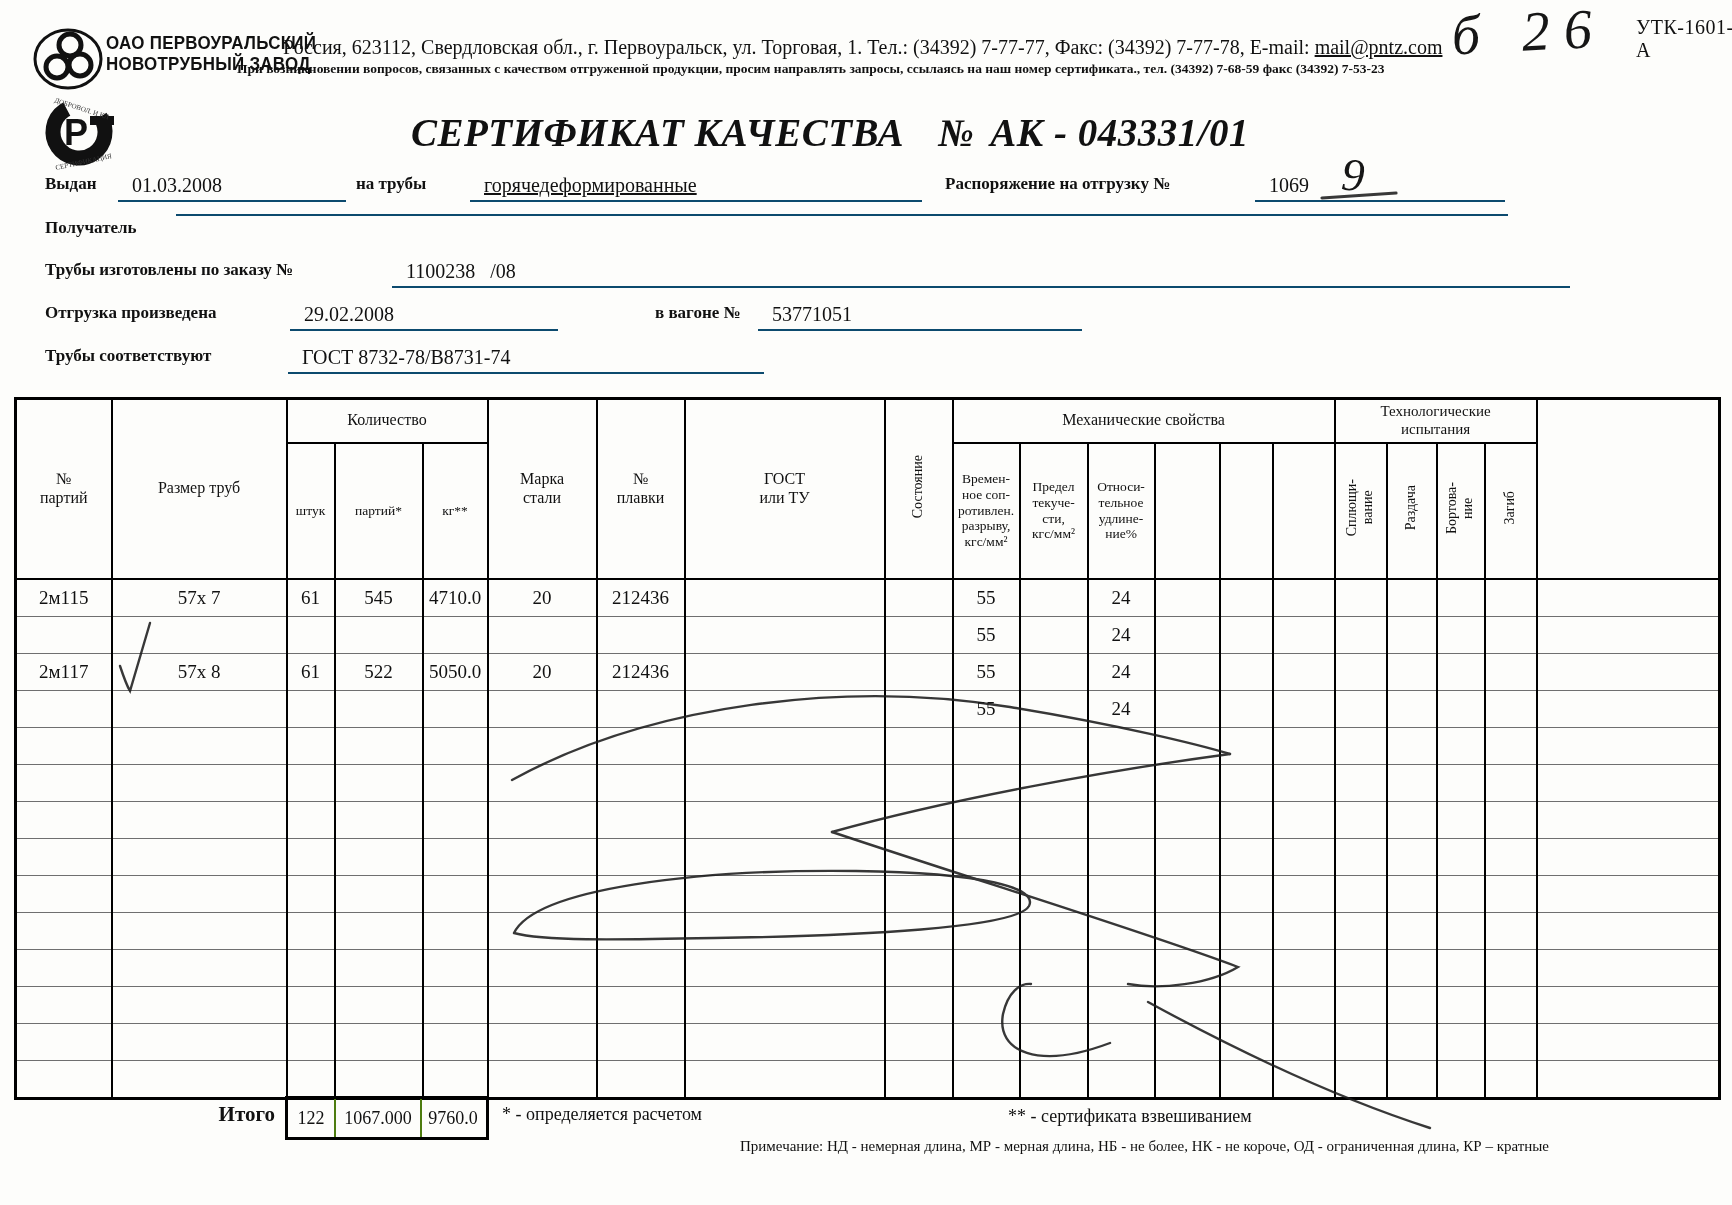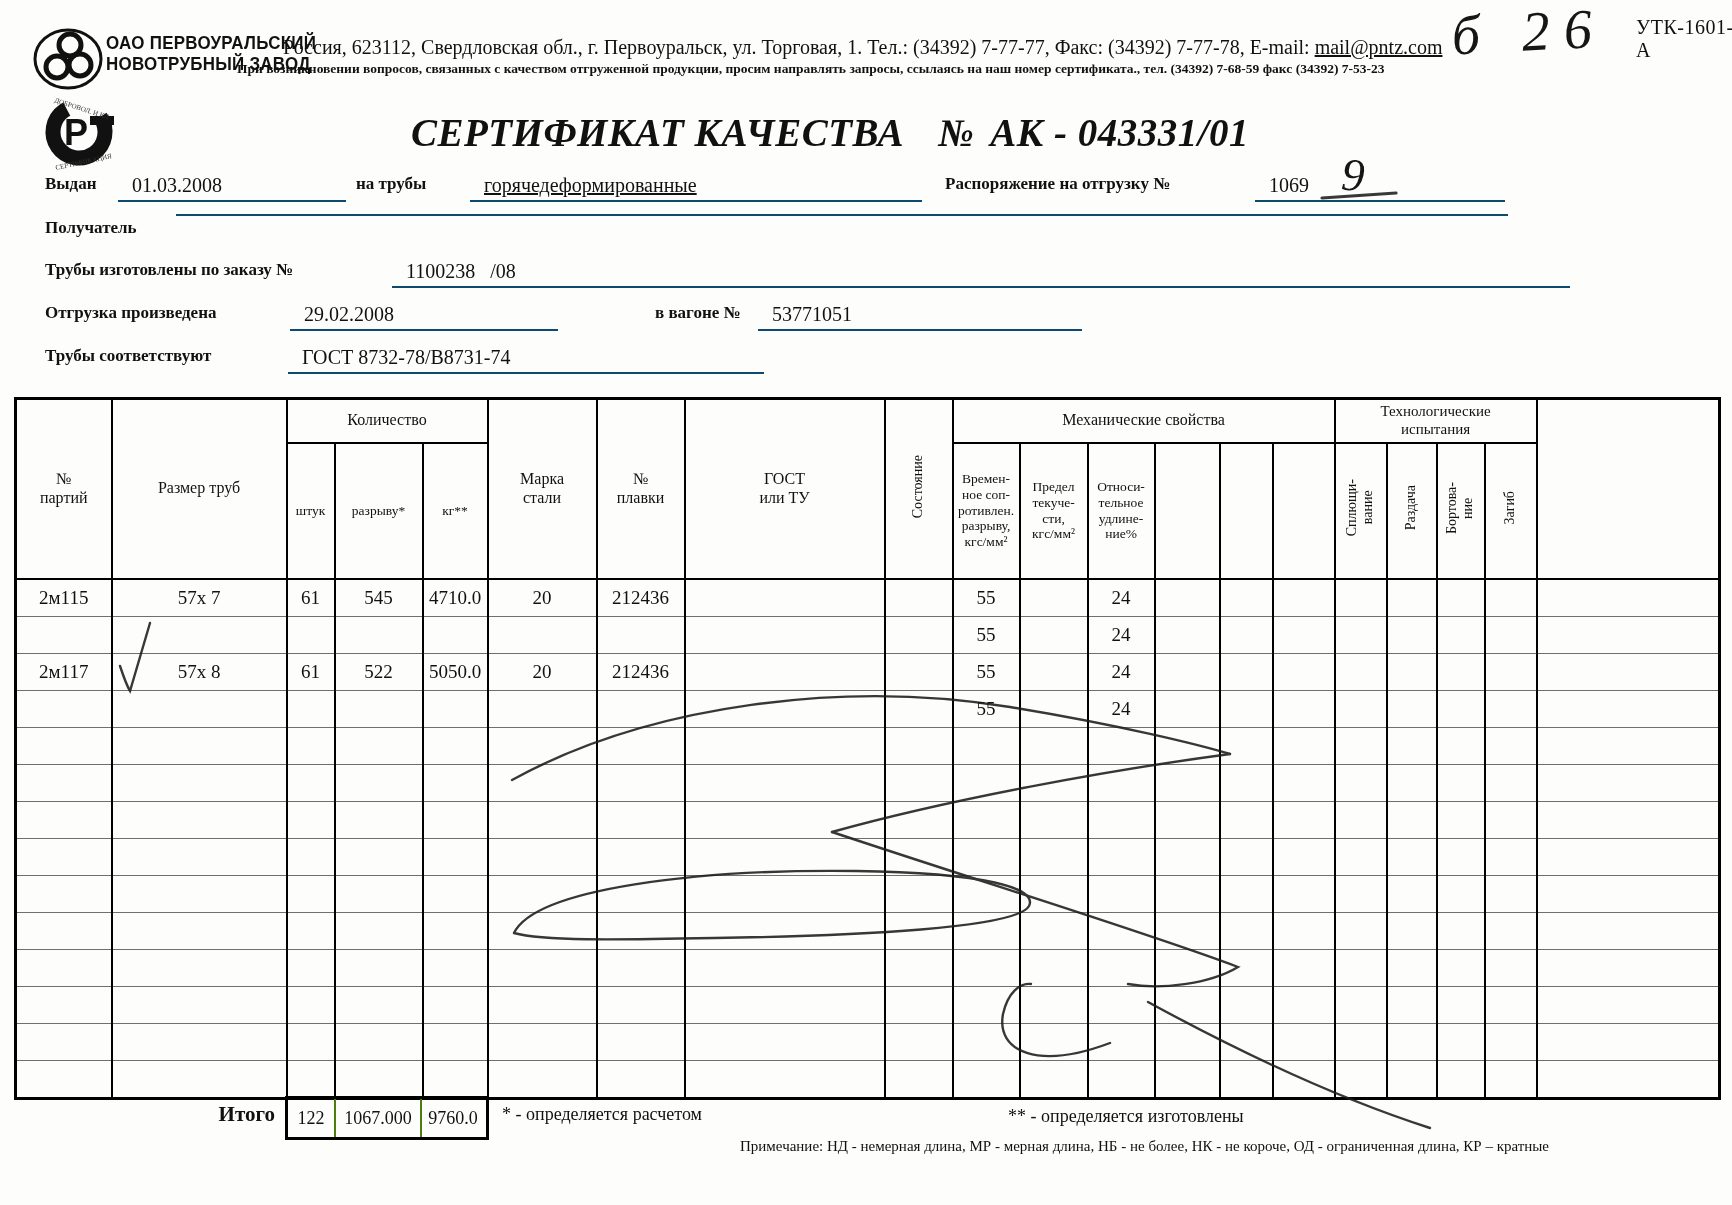--- a/index.html
+++ b/index.html
@@ -134,21 +134,21 @@
         <th rowspan="2" class="pl">ГОСТ
 или ТУ</th>
         <th rowspan="2"><span class="vert">Состояние</span></th>
         <th colspan="6">Механические свойства</th>
         <th colspan="4" class="pl" style="font-size:15px">Технологические
 испытания</th>
         <th rowspan="2"></th>
       </tr>
       <tr style="height:136px;">
         <th class="sub">штук</th>
-        <th class="sub">разрыву*</th>
+        <th class="sub">партий*</th>
         <th class="sub">кг**</th>
         <th class="sub pl">Времен-
 ное соп-
 ротивлен.
 разрыву,
 кгс/мм²</th>
         <th class="sub pl">Предел
 текуче-
 сти,
 кгс/мм²</th>
@@ -479,21 +479,21 @@
       </tbody>
   </table>
 
   <div class="abs itogo" style="left:60px;top:1102px;width:215px;">Итого</div>
   <div class="abs totals-box" style="left:285px;top:1096px;width:198px;">
     <div class="tc" style="width:46px;">122</div>
     <div class="tc" style="width:86px;">1067.000</div>
     <div class="tc" style="width:64px;">9760.0</div>
   </div>
   <div class="abs footnote" style="left:502px;top:1104px;">* - определяется расчетом</div>
-  <div class="abs footnote" style="left:1008px;top:1106px;">** - определяется изготовлены</div>
+  <div class="abs footnote" style="left:1008px;top:1106px;">** - сертификата взвешиванием</div>
   <div class="abs endnote" style="left:716px;top:1138px;margin-left:24px;">Примечание: НД - немерная длина, МР - мерная длина, НБ - не более, НК - не короче, ОД - ограниченная длина, КР – кратные</div>
 
   <svg class="abs" style="left:0;top:0;pointer-events:none;" width="1732" height="1205" viewBox="0 0 1732 1205">
     <g fill="none" stroke="#1c1c1c" stroke-width="2.4" stroke-linecap="round" opacity="0.88">
 
       <path d="M512,780 C650,704 846,680 1010,707 C1120,725 1200,745 1230,754"></path>
       <path d="M1230,754 C1110,770 950,799 832,832"></path>
       <path d="M832,832 C985,883 1148,933 1238,967 C1210,984 1160,990 1128,984"></path>
       <path d="M514,933 C536,888 700,869 856,871 C986,873 1038,888 1029,906 C1017,928 858,936 714,938 C612,940 543,941 514,933"></path>
       <path d="M1148,1002 C1258,1062 1352,1103 1430,1128"></path>

